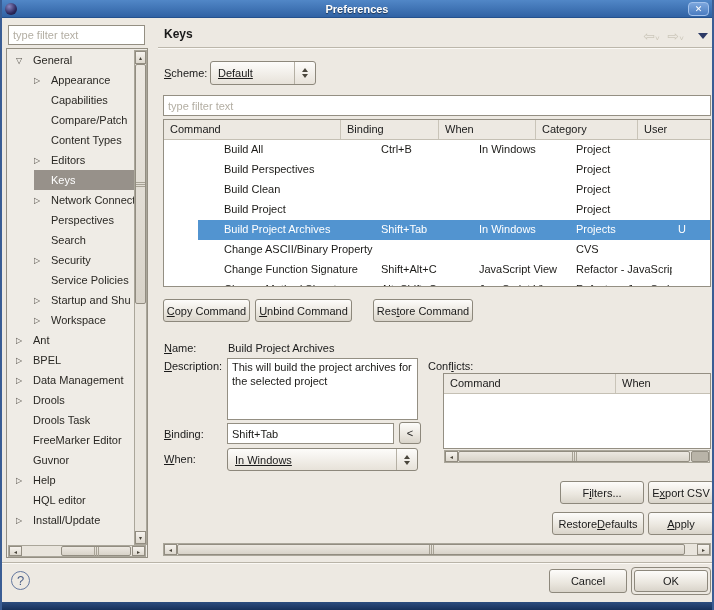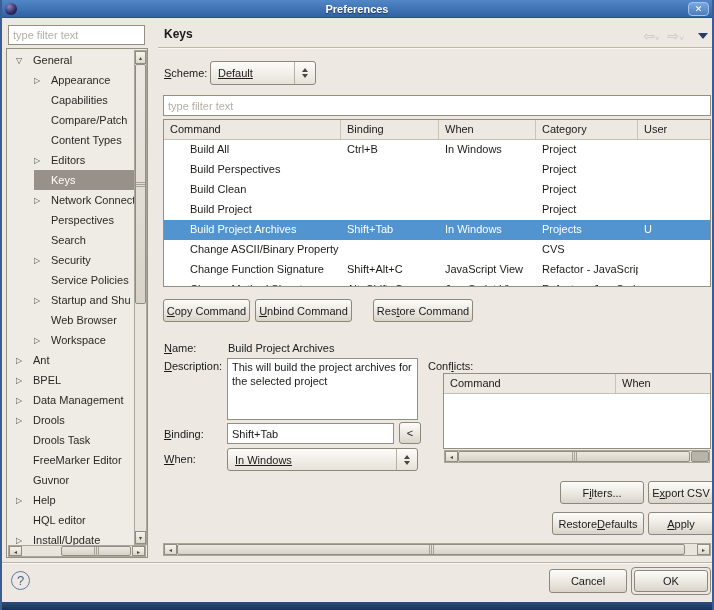--- a/index.html
+++ b/index.html
@@ -67,21 +67,21 @@
   .tri-up { width:0; height:0; border-left:3px solid transparent; border-right:3px solid transparent; border-bottom:4px solid #4a463c; }
   .tri-dn { width:0; height:0; border-left:3px solid transparent; border-right:3px solid transparent; border-top:4px solid #4a463c; }
 
   .main-filter { position:absolute; left:163px; top:95px; width:548px; height:21px; }
 
   .kbtable { position:absolute; left:163px; top:119px; width:548px; height:168px; border:1px solid #948f83; background:#fff; overflow:hidden; }
   .thead { display:flex; height:20px; background:#EDE9E2; border-bottom:1px solid #c5c0b4; }
   .th { font-size:11px; color:#1a1a1a; padding:3px 0 0 6px; border-right:1px solid #c9c4b8; overflow:hidden; white-space:nowrap; }
   .th:last-child { border-right:none; }
   .c0 { width:177px; } .c1 { width:98px; } .c2 { width:97px; } .c3 { width:102px; } .c4 { width:74px; flex:1; }
-  .trow { display:flex; height:20px; background:#fff; }
+  .trow { display:flex; height:20px; background:#fff;margin-left:34px; }
   .trow.selected { background:#5294d0; }
   .trow.selected .tcell { color:#fff; }
   .tcell { font-size:11px; color:#1c1b18; padding:3px 0 0 6px; white-space:nowrap; overflow:hidden; }
   .tcell.c0 { padding-left:26px; }
 
   .desc-box { position:absolute; left:227px; top:358px; width:191px; height:62px; background:#fff; border:1px solid #948f83;
     font-size:11px; color:#1c1b18; padding:1px 4px; line-height:14px; overflow:hidden; }
   .binding-input { position:absolute; left:227px; top:423px; width:167px; height:21px; }
   .back-key-btn { left:399px; top:422px; width:22px; height:22px; font-size:11px; }
 
@@ -183,26 +183,20 @@
         <div class="tree-row lvl1">
           <span class="inner">
             <span class="expander"></span>
             <span class="tlabel">Service Policies</span>
           </span>
         </div>
         <div class="tree-row lvl1">
           <span class="inner">
             <span class="expander">▷</span>
             <span class="tlabel">Startup and Shu</span>
-          </span>
-        </div>
-        <div class="tree-row lvl1">
-          <span class="inner">
-            <span class="expander"></span>
-            <span class="tlabel">Web Browser</span>
           </span>
         </div>
         <div class="tree-row lvl1">
           <span class="inner">
             <span class="expander">▷</span>
             <span class="tlabel">Workspace</span>
           </span>
         </div>
         <div class="tree-row lvl0">
           <span class="inner">

